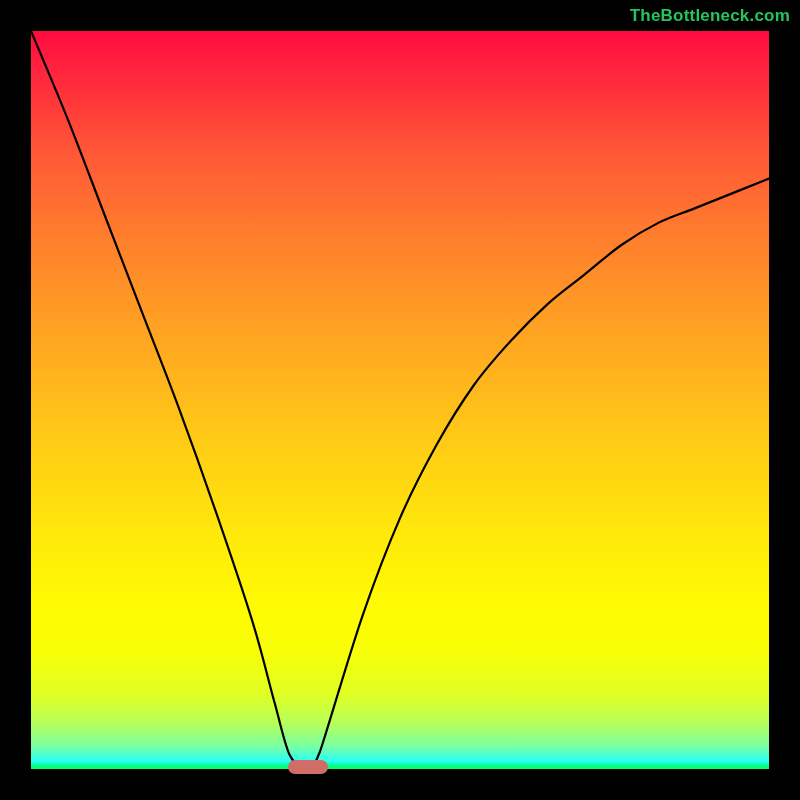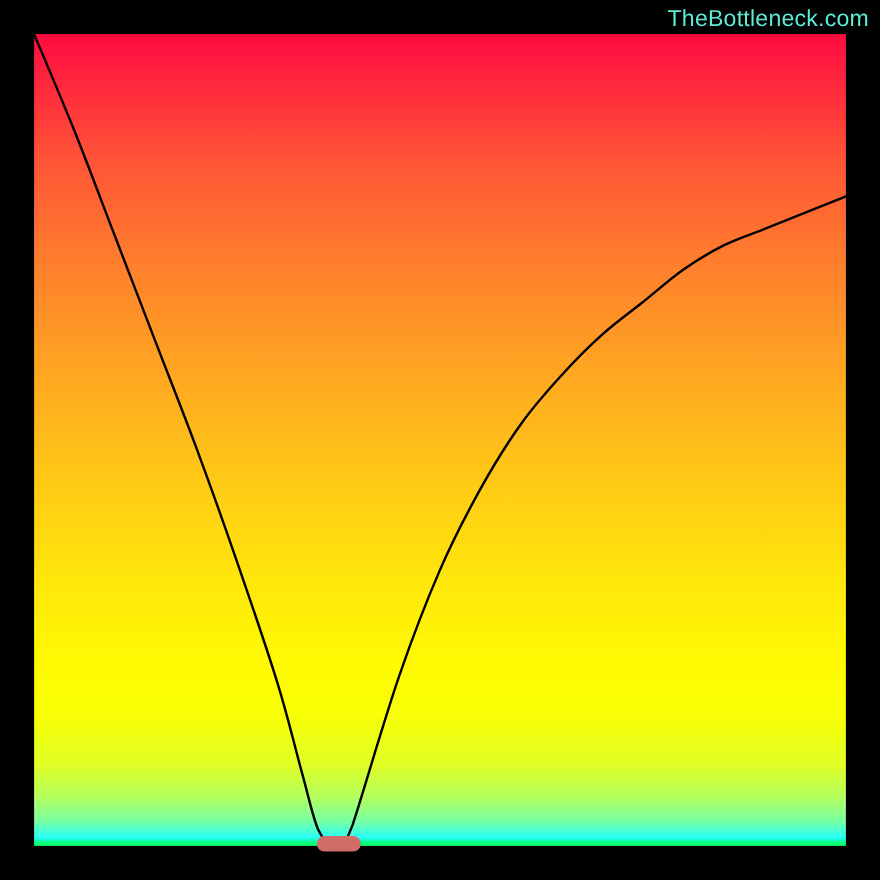--- a/index.html
+++ b/index.html
@@ -37,24 +37,24 @@
     .curves {
       position: absolute;
       left: 0; top: 0;
       width: 100%; height: 100%;
       pointer-events: none;
     }
     .watermark {
       position: absolute;
       top: 6px;
       right: 10px;
-      color: #5eead4;
+      color: #22c55e;
       font-family: Arial, Helvetica, sans-serif;
-      font-size: 21px;
-      font-weight: 400;
+      font-size: 17px;
+      font-weight: 700;
       z-index: 10;
       letter-spacing: 0.2px;
     }
     .marker {
       position: absolute;
       width: 40px;
       height: 14px;
       background: #cf6d66;
       border-radius: 7px;
       z-index: 6;

